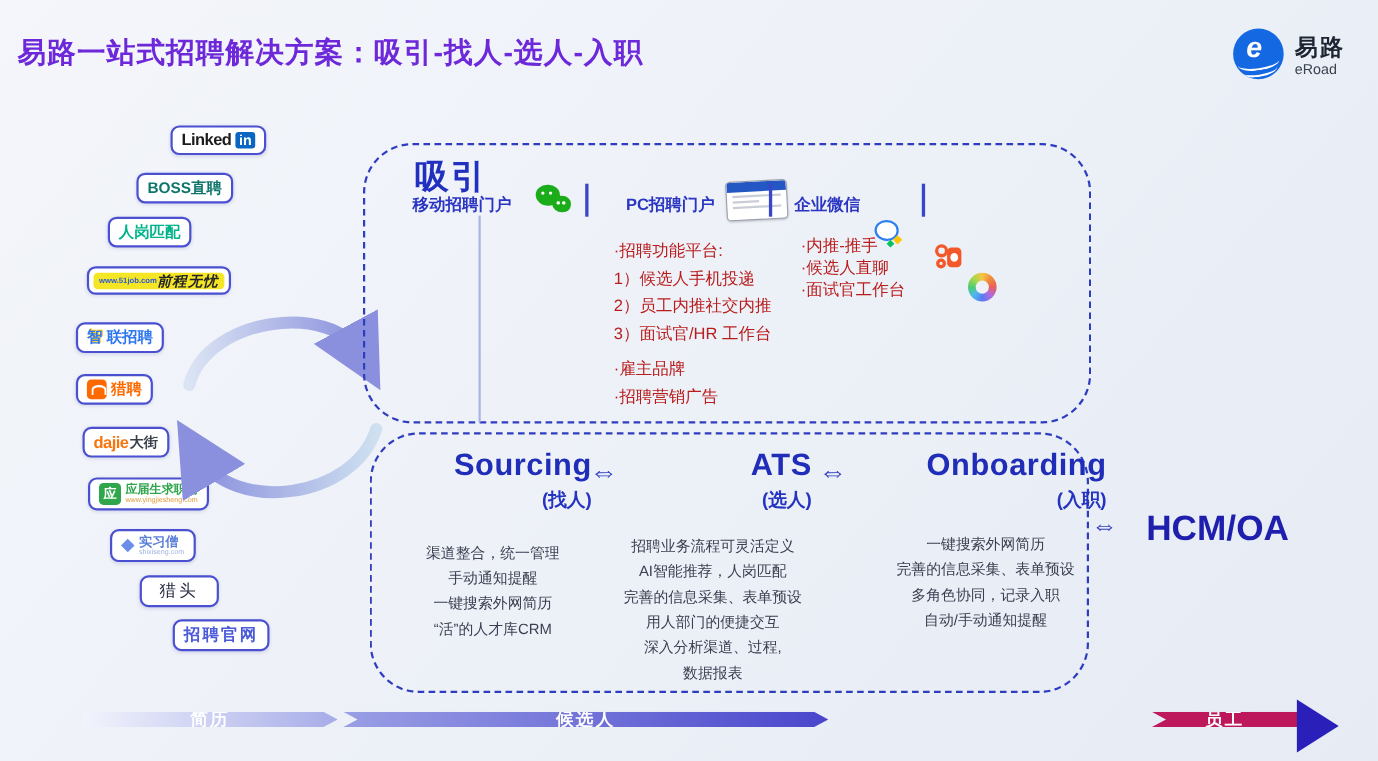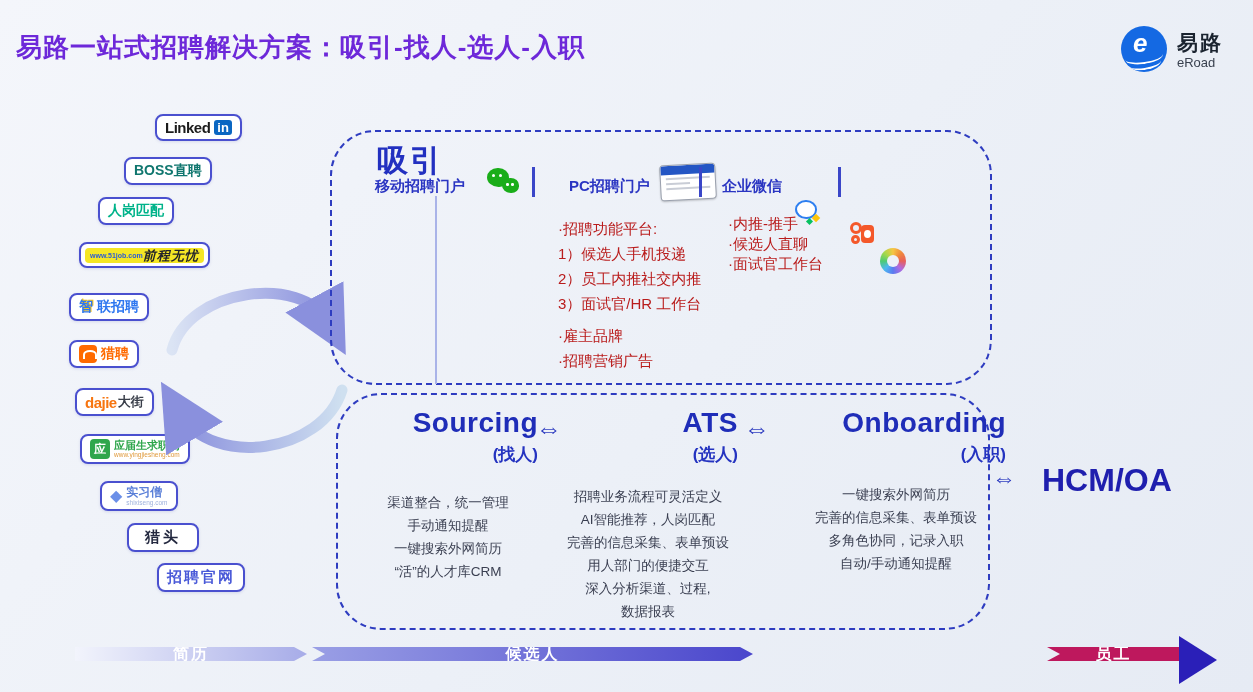--- a/index.html
+++ b/index.html
@@ -40,21 +40,21 @@
   .dajie-o { color:#f7750f; font-size:15px; letter-spacing:-.5px; }
   .dajie-d { color:#3a3f4a; font-size:13px; }
   .yjs-ic { width:20px; height:20px; background:#2fa64c; border-radius:4px; color:#fff; font-size:12px; display:flex; align-items:center; justify-content:center; font-weight:700; }
   .yjs-col { display:flex; flex-direction:column; line-height:1.1; align-items:flex-start; }
   .yjs-col .nm { color:#2fa64c; font-size:11px; font-weight:800; }
   .yjs-col .url { color:#e09a3c; font-size:6.5px; font-weight:400; }
   .sxs-ic { color:#6b8fe8; font-size:16px; line-height:1; }
   .sxs-col { display:flex; flex-direction:column; line-height:1.1; align-items:flex-start; }
   .sxs-col .nm { color:#5a7fd8; font-size:12px; font-weight:800; }
   .sxs-col .url { color:#9fb2dd; font-size:6.5px; font-weight:400; }
-  .lt { color:#23283f; font-size:15px; font-weight:700; letter-spacing:3px; }
+  .lt { color:#23283f; font-size:15px; font-weight:400; letter-spacing:3px; }
   .zpgw { color:#4a5ad8; font-size:15px; font-weight:700; letter-spacing:2px; }
 
   
   .cycle { left:150px; top:250px; width:215px; height:230px; }
 
   
   .dash-box { position:absolute; border:2px dashed #2e3cc0; border-radius:45px; }
   #attract-box { left:330px; top:130px; width:662px; height:255px; }
   #pipeline-box { left:336px; top:393px; width:654px; height:237px; }
 

